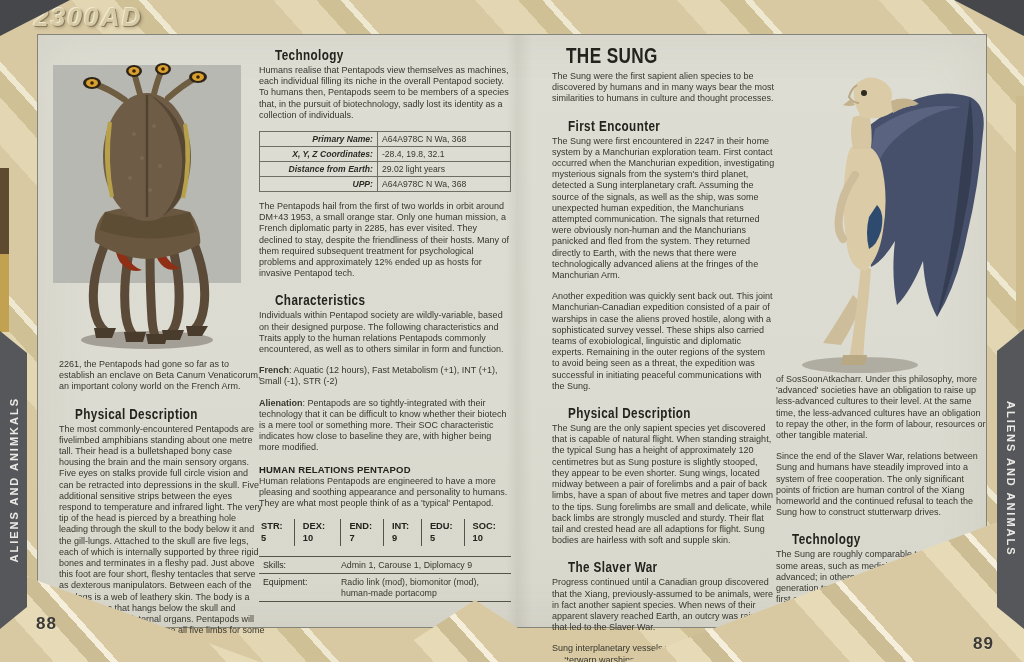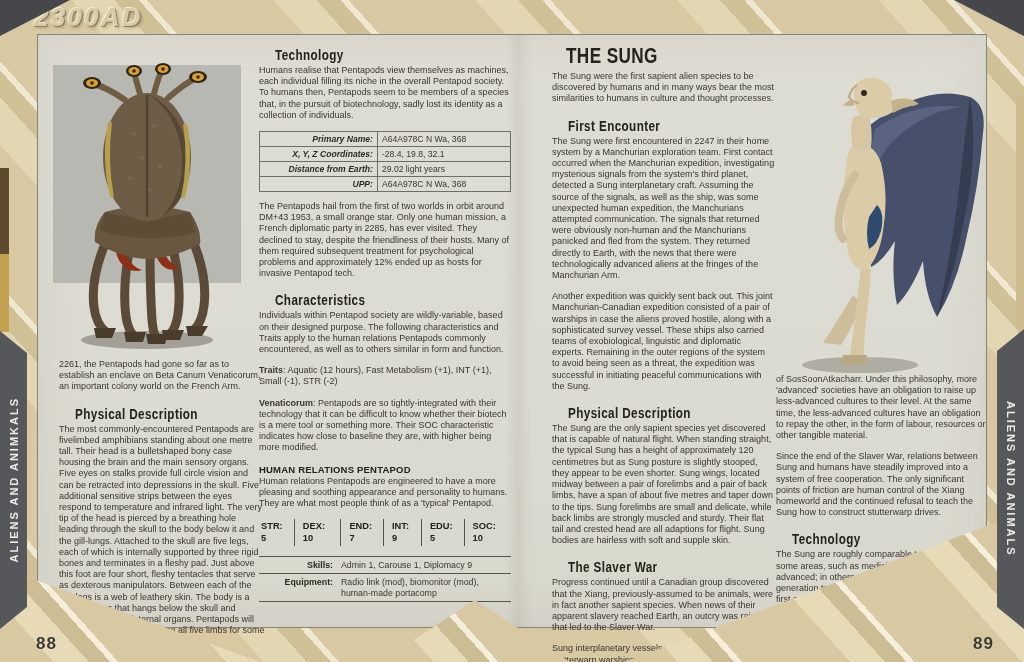--- a/index.html
+++ b/index.html
@@ -77,21 +77,21 @@
   .stats span {
     font-weight:bold; font-size:9.3px; color:#23221c; padding:2px 8px 2px 8px;
     border-left:1px solid #55544a;
   }
   .stats span:first-child { border-left:none; padding-left:2px; }
   
   .skt { width:100%; border-collapse:collapse; }
   .skt td { font-size:8.8px; padding:3px 4px; vertical-align:top; line-height:10.5px; }
   .skt tr { border-top:1px solid #55544a; }
   .skt tr:last-child { border-bottom:1px solid #55544a; }
-  .skt td.l { font-weight:bold; text-align:right; width:78px; color:#2c2b25; }
+  .skt td.l { font-weight:normal; width:78px; color:#2c2b25; }
   
   .art { position:absolute; }
   .art-pentapod { left:12px; top:27px; width:194px; height:296px; }
   .art-sung { left:727px; top:20px; width:230px; height:322px; }
   
   .tab {
     position:absolute; width:27px; background:#56575b; z-index:40;
     display:flex; align-items:center; justify-content:center;
   }
   .tab-left {
@@ -118,21 +118,21 @@
            clip-path:polygon(0 0, 100% 100%, 0 100%); }
   .ov-bc { left:380px; bottom:0; width:190px; height:62px;
            clip-path:polygon(0 100%, 50% 0, 100% 100%); }
   .ov-br { right:0; bottom:0; width:400px; height:150px;
            clip-path:polygon(100% 0, 100% 100%, 0 100%); }
   
   .pagenum {
     position:absolute; z-index:50; font-weight:bold; font-size:17px; color:#3b3a36;
     letter-spacing:1px; text-shadow:0 1px 0 rgba(255,255,255,.25);
   }
-  .pn-left { left:36px; bottom:8px; }
+  .pn-left { left:36px; bottom:28px; }
   .pn-right { right:30px; bottom:8px; }
 </style>
 </head>
 <body>
 
 <div class="bg"></div>
 
 <div class="logo">2300AD</div>
 <div class="corner corner-tl"></div>
 <div class="corner corner-tr"></div>
@@ -258,23 +258,23 @@
           <td class="l">UPP:</td>
           <td class="v">A64A978C N Wa, 368</td>
         </tr>
       </tbody>
     </table>
     <div class="par">The Pentapods hail from the first of two worlds in orbit around DM+43 1953, a small orange star. Only one human mission, a French diplomatic party in 2285, has ever visited. They declined to stay, despite the friendliness of their hosts. Many of them required subsequent treatment for psychological problems and approximately 12% ended up as hosts for invasive Pentapod tech.</div>
 
     <div><span class="h2">Characteristics</span></div>
     <div class="par">Individuals within Pentapod society are wildly-variable, based on their designed purpose. The following characteristics and Traits apply to the human relations Pentapods commonly encountered, as well as to others similar in form and function.</div>
 
-    <div class="par"><span class="lbl">Traits</span><span>: Aquatic (12 hours), Fast Metabolism (+1), INT (+1), Small (-1), STR (-2)</span></div>
-
-    <div class="par"><span class="lbl">Venaticorum</span><span>: Pentapods are so tightly-integrated with their technology that it can be difficult to know whether their biotech is a mere tool or something more. Their SOC characteristic indicates how close to baseline they are, with higher being more modified.</span></div>
+    <div class="par"><span class="lbl">French</span><span>: Aquatic (12 hours), Fast Metabolism (+1), INT (+1), Small (-1), STR (-2)</span></div>
+
+    <div class="par"><span class="lbl">Alienation</span><span>: Pentapods are so tightly-integrated with their technology that it can be difficult to know whether their biotech is a mere tool or something more. Their SOC characteristic indicates how close to baseline they are, with higher being more modified.</span></div>
 
     <div class="h3">HUMAN RELATIONS PENTAPOD</div>
     <div class="par">Human relations Pentapods are engineered to have a more pleasing and soothing appearance and personality to humans. They are what most people think of as a 'typical' Pentapod.</div>
 
     <div class="stats">
       <span>STR: 5</span>
       <span>DEX: 10</span>
       <span>END: 7</span>
       <span>INT: 9</span>
       <span>EDU: 5</span>

